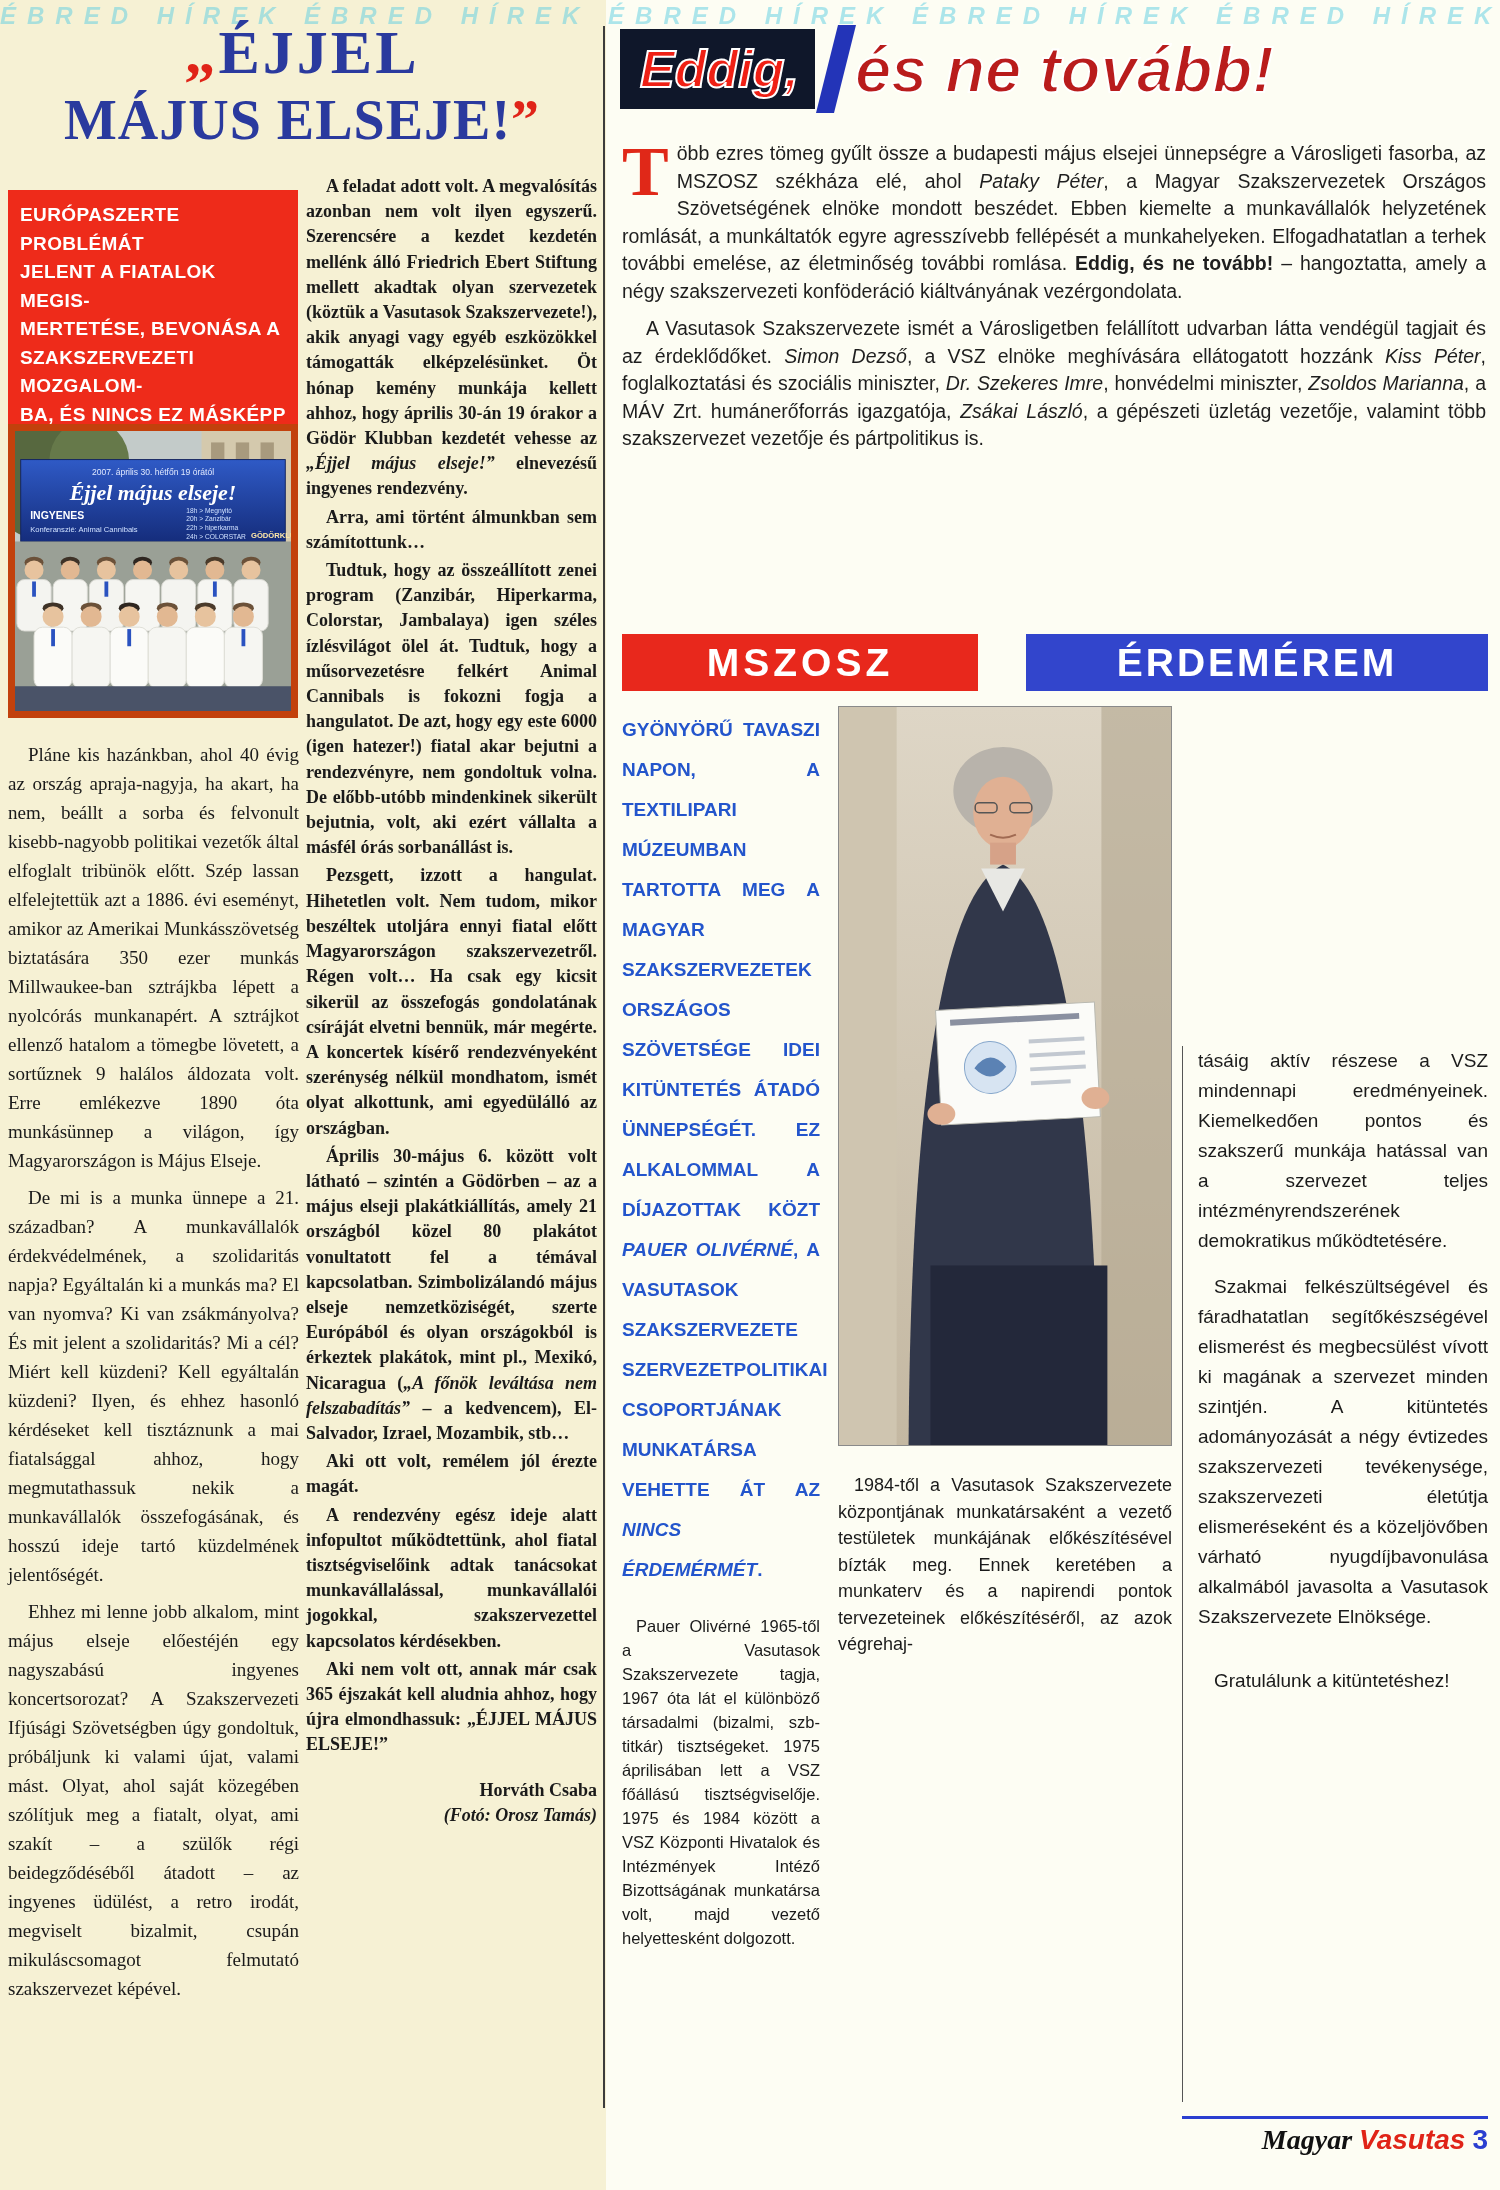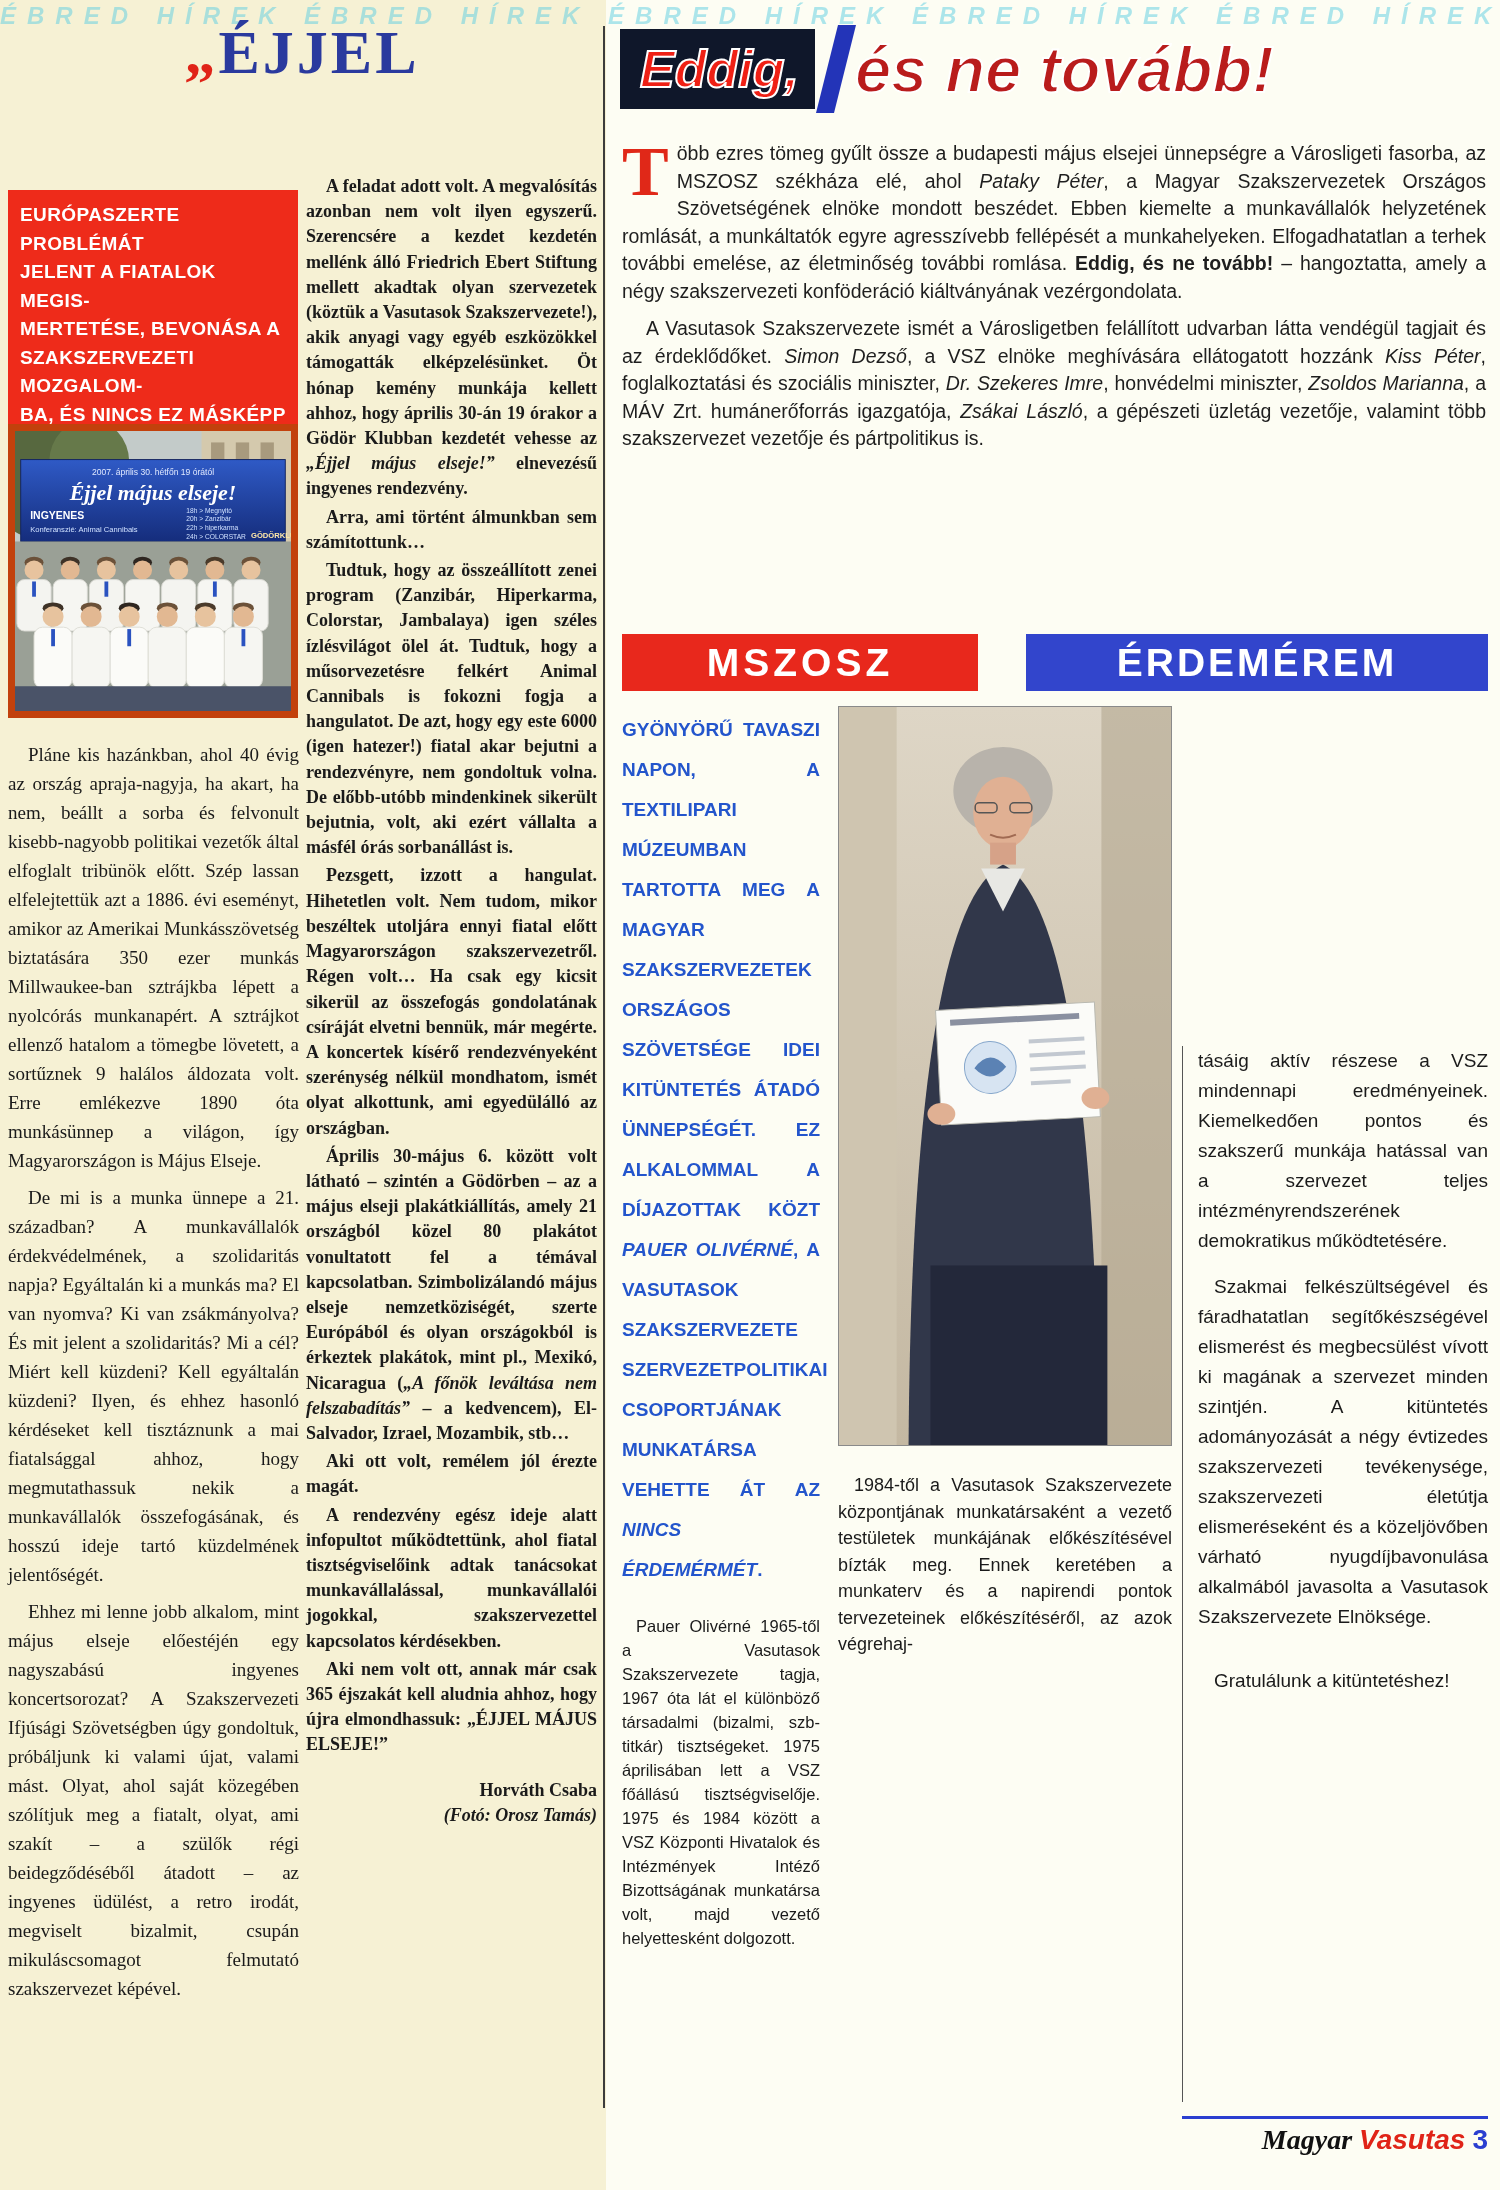--- a/index.html
+++ b/index.html
@@ -109,20 +109,21 @@
 <div class="page">
 
   <div class="right-panel"></div>
 
   <div class="ghost-top">ÉBRED HÍREK ÉBRED HÍREK ÉBRED HÍREK ÉBRED HÍREK ÉBRED HÍREK ÉBRED</div>
 
   <div class="divider-main"></div>
 
   <div class="title-block">
     <div class="title-l1"><span class="title-quote">„</span><span>ÉJJEL</span></div>
+    <div class="title-l2"><span>MÁJUS ELSEJE!</span><span class="title-quote">”</span></div>
   </div>
 
   <div class="lead-box">EURÓPASZERTE PROBLÉMÁT
 JELENT A FIATALOK MEGIS-
 MERTETÉSE, BEVONÁSA A
 SZAKSZERVEZETI MOZGALOM-
 BA, ÉS NINCS EZ MÁSKÉPP A
 MÁJUS ELSEJE ESZMEREND-
 SZERÉVEL SEM.</div>
 

